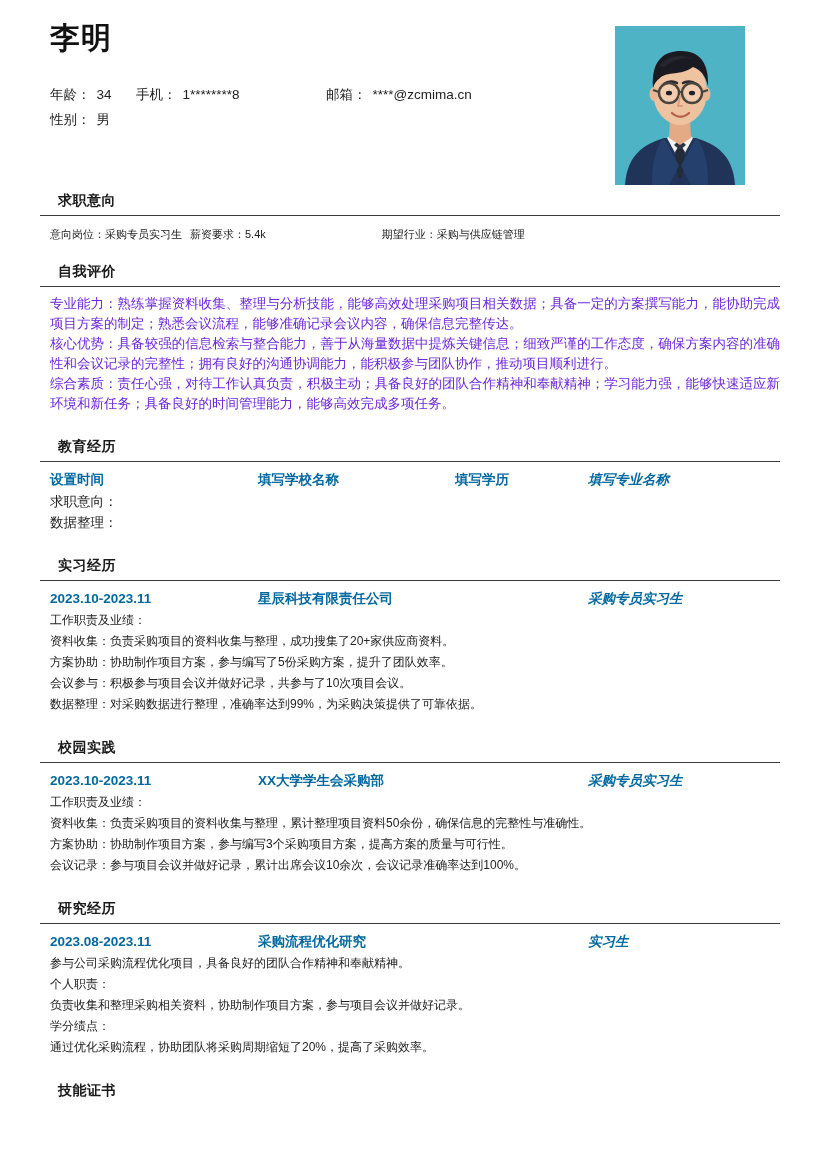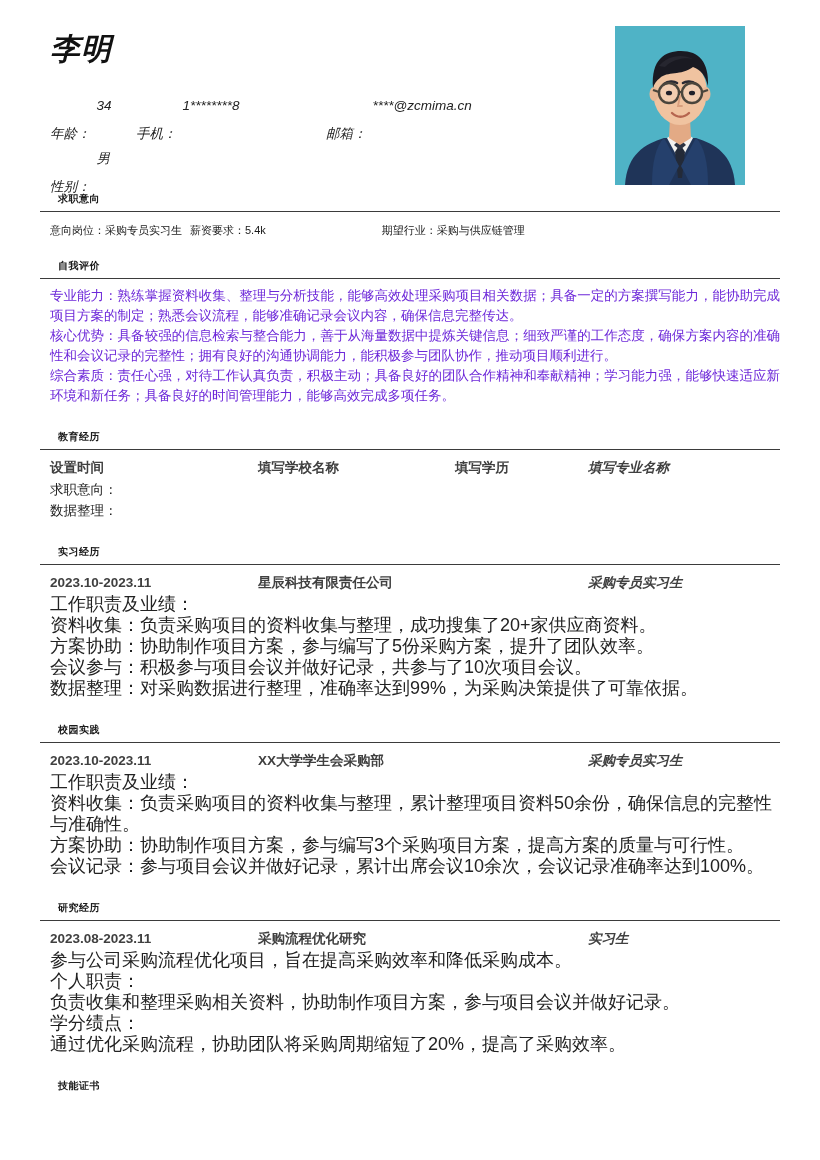--- a/index.html
+++ b/index.html
@@ -6,61 +6,61 @@
   html, body {
     width: 820px; height: 1160px;
     background: #ffffff;
     font-family: "Liberation Sans", "DejaVu Sans", sans-serif;
     color: #1a1a1a;
     overflow: hidden;
   }
   .page { position: relative; width: 820px; height: 1160px; padding: 0 40px; }
 
   
-  .header { position: relative; padding-top: 32px; height: 190px; font-style: italic; }
+  .header { position: relative; padding-top: 21px; height: 190px; }
   .name {
     font-size: 30px; font-weight: bold; letter-spacing: 1px;
     color: #111; line-height: 1.1; padding-left: 10px;
   }
   .contact-block { margin-top: 28px; padding-left: 10px; }
   .contact-row { display: flex; font-size: 13.5px; color: #222; line-height: 25px; }
   .contact-item { display: flex; }
-  .contact-item .lbl { white-space: nowrap; margin-top: 28px; }
+  .contact-item .lbl { white-space: nowrap; }
   .contact-item .val { white-space: nowrap; margin-left: 6px; }
   .ci-age   { width: 86px; }
   .ci-phone { width: 190px; }
   .ci-mail  { width: 260px; }
 
   .photo {
     position: absolute; right: 35px; top: 26px;
     width: 130px; height: 159px;
     background: #4fb3c6; overflow: hidden;
   }
   .photo svg { display: block; width: 130px; height: 159px; }
 
   
   .section { margin-top: 2px; }
   .sec-title {
-    font-size: 10px; font-weight: bold; color: #1b1b1b;
+    font-size: 14px; font-weight: bold; color: #1b1b1b;
     padding-left: 18px; padding-bottom: 5px; letter-spacing: .5px;
   }
   .sec-rule { height: 1px; background: #3b3b3b; width: 100%; }
   .sec-body { padding-left: 10px; padding-top: 7px; }
 
-  .line { font-size: 18px; line-height: 21px; color: #222; }
+  .line { font-size: 12px; line-height: 21px; color: #222; }
   .para { font-size: 13.5px; line-height: 20px; color: #6d28d9; text-align: justify; }
 
   
   .intent-row { display: flex; font-size: 11px; line-height: 22px; }
   .intent-a { white-space: nowrap; }
   .intent-b { white-space: nowrap; margin-left: 8px; }
   .intent-c { white-space: nowrap; margin-left: 116px; }
 
   
-  .xp-head { display: flex; font-weight: bold; font-size: 13.5px; line-height: 22px; color: #404040; }
+  .xp-head { display: flex; font-weight: bold; font-size: 13.5px; line-height: 22px; color: #0369a1; }
   .col-1 { width: 208px; }
   .col-2 { width: 197px; }
   .col-3 { width: 133px; }
   .col-4 { flex: 1; font-style: italic; }
   .edu-meta { font-size: 13.5px; line-height: 21px; color: #222; }
   .sec-gap    { height: 16px; }
   .sec-gap-lg { height: 22px; }
 </style>
 </head>
 <body>
@@ -224,21 +224,21 @@
 
   <div class="section">
     <div class="sec-title">研究经历</div>
     <div class="sec-rule"></div>
     <div class="sec-body">
       <div class="xp-head">
         <span class="col-1">2023.08-2023.11</span>
         <span style="width:330px">采购流程优化研究</span>
         <span class="col-4">实习生</span>
       </div>
-      <div class="line">参与公司采购流程优化项目，旨在提高采购效率和降低采购成本。</div>
+      <div class="line">参与公司采购流程优化项目，具备良好的团队合作精神和奉献精神。</div>
       <div class="line">个人职责：</div>
       <div class="line">负责收集和整理采购相关资料，协助制作项目方案，参与项目会议并做好记录。</div>
       <div class="line">学分绩点：</div>
       <div class="line">通过优化采购流程，协助团队将采购周期缩短了20%，提高了采购效率。</div>
     </div>
   </div>
 
   <div class="sec-gap-lg"></div>
 
   <div class="section">

